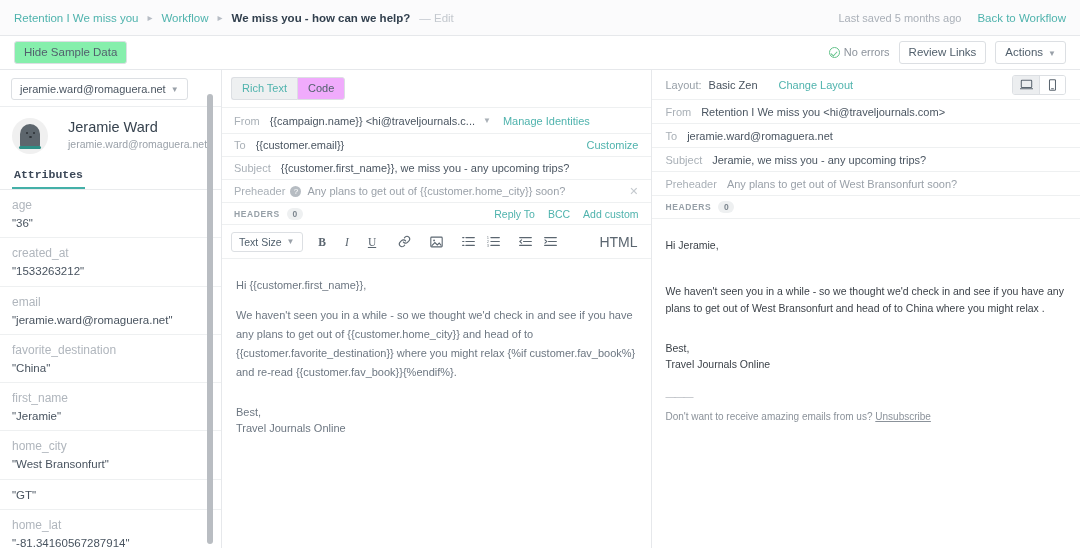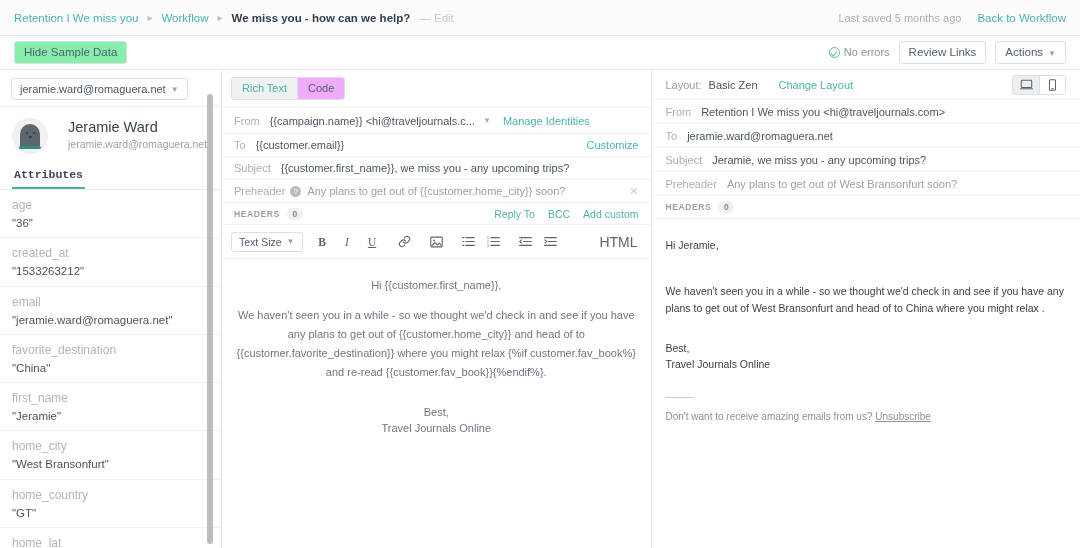--- a/index.html
+++ b/index.html
@@ -184,21 +184,21 @@
   .tb-ic {
     width: 25px; height: 19px; display: inline-flex;
     align-items: center; justify-content: center;
     cursor: pointer; color: #5b6670;
   }
   .tb-ic.sepgap { margin-left: 7px; }
   .tb-b { font-weight: bold; font-size: 11.5px; font-family: "Liberation Serif", serif; }
   .tb-i { font-style: italic; font-size: 11.5px; font-family: "Liberation Serif", serif; }
   .tb-u { text-decoration: underline; font-size: 11.5px; font-family: "Liberation Serif", serif; }
   .html-lbl { margin-left: auto; font-size: 14px; color: #5b6670; cursor: pointer; padding-right: 4px; }
-  .rte-body { flex: 1; padding: 17px 14px; font-size: 11px; color: #6d7782; line-height: 1.72; overflow: hidden; text-align: center; }
+  .rte-body { flex: 1; padding: 17px 14px; font-size: 11px; color: #6d7782; line-height: 1.72; overflow: hidden; }
   .rte-body p { margin-bottom: 11px; }
   .rte-body p.spacer { margin-bottom: 22px; }
   .rte-body .sig { line-height: 1.5; }
 
   
   .preview { flex: 1; min-width: 0; display: flex; flex-direction: column; background: #ffffff; }
   .layout-row {
     display: flex; align-items: center;
     padding: 0 14px; height: 30px;
     border-bottom: 1px solid #eef0f1;
@@ -309,21 +309,20 @@
           </div>
           <div class="attr-item">
             <div class="attr-key">first_name</div>
             <div class="attr-val">"Jeramie"</div>
           </div>
           <div class="attr-item">
             <div class="attr-key">home_city</div>
             <div class="attr-val">"West Bransonfurt"</div>
           </div>
           <div class="attr-item">
-            <div class="attr-key">home_country</div>
             <div class="attr-val">"GT"</div>
           </div>
           <div class="attr-item">
             <div class="attr-key">home_lat</div>
             <div class="attr-val">"-81.34160567287914"</div>
           </div>
           <div class="attr-item"></div>
         </div>
       <div class="sb-scroll"></div>
     </div>

